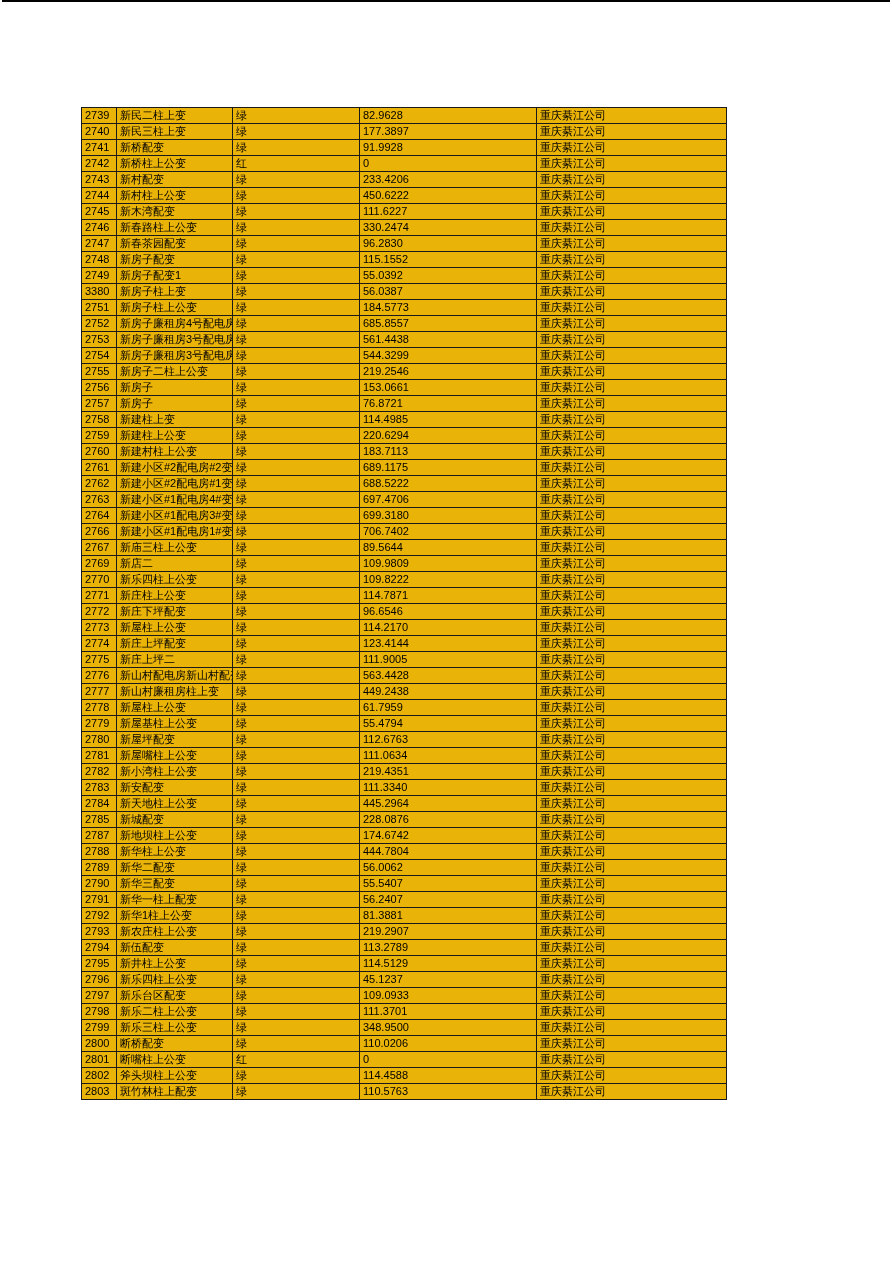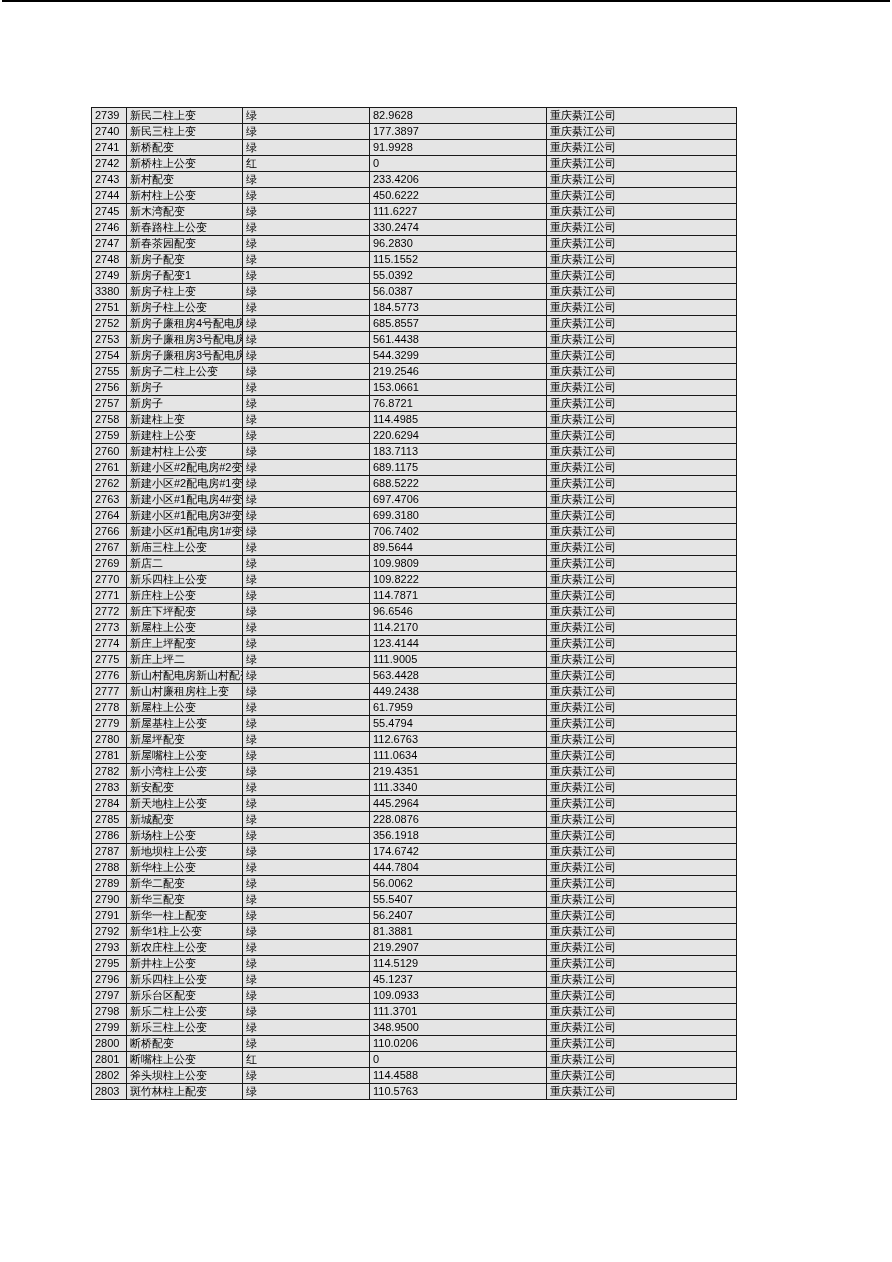--- a/index.html
+++ b/index.html
@@ -17,26 +17,26 @@
   .top-line {
     position: absolute;
     top: 0;
     left: 2px;
     width: 888px;
     height: 2px;
     background: #000000;
   }
   table.grid {
     position: absolute;
-    left: 91px;
+    left: 81px;
     top: 107px;
     width: 645px;
     border-collapse: collapse;
     table-layout: fixed;
-    background: #e5e5e5;
+    background: #eab308;
   }
   table.grid td {
     border: 1px solid #1a1a1a;
     height: 15px;
     padding: 0 0 0 3px;
     font-size: 11px;
     line-height: 15px;
     color: #000000;
     white-space: nowrap;
     overflow: hidden;
@@ -376,27 +376,20 @@
         <td class="c-company">重庆綦江公司</td>
       </tr>
       <tr>
         <td class="c-id">2785</td>
         <td class="c-name">新城配变</td>
         <td class="c-status">绿</td>
         <td class="c-value">228.0876</td>
         <td class="c-company">重庆綦江公司</td>
       </tr>
       <tr>
-        <td class="c-id">2786</td>
-        <td class="c-name">新场柱上公变</td>
-        <td class="c-status">绿</td>
-        <td class="c-value">356.1918</td>
-        <td class="c-company">重庆綦江公司</td>
-      </tr>
-      <tr>
         <td class="c-id">2787</td>
         <td class="c-name">新地坝柱上公变</td>
         <td class="c-status">绿</td>
         <td class="c-value">174.6742</td>
         <td class="c-company">重庆綦江公司</td>
       </tr>
       <tr>
         <td class="c-id">2788</td>
         <td class="c-name">新华柱上公变</td>
         <td class="c-status">绿</td>
@@ -429,20 +422,27 @@
         <td class="c-name">新华1柱上公变</td>
         <td class="c-status">绿</td>
         <td class="c-value">81.3881</td>
         <td class="c-company">重庆綦江公司</td>
       </tr>
       <tr>
         <td class="c-id">2793</td>
         <td class="c-name">新农庄柱上公变</td>
         <td class="c-status">绿</td>
         <td class="c-value">219.2907</td>
+        <td class="c-company">重庆綦江公司</td>
+      </tr>
+      <tr>
+        <td class="c-id">2794</td>
+        <td class="c-name">新伍配变</td>
+        <td class="c-status">绿</td>
+        <td class="c-value">113.2789</td>
         <td class="c-company">重庆綦江公司</td>
       </tr>
       <tr>
         <td class="c-id">2795</td>
         <td class="c-name">新井柱上公变</td>
         <td class="c-status">绿</td>
         <td class="c-value">114.5129</td>
         <td class="c-company">重庆綦江公司</td>
       </tr>
       <tr>

